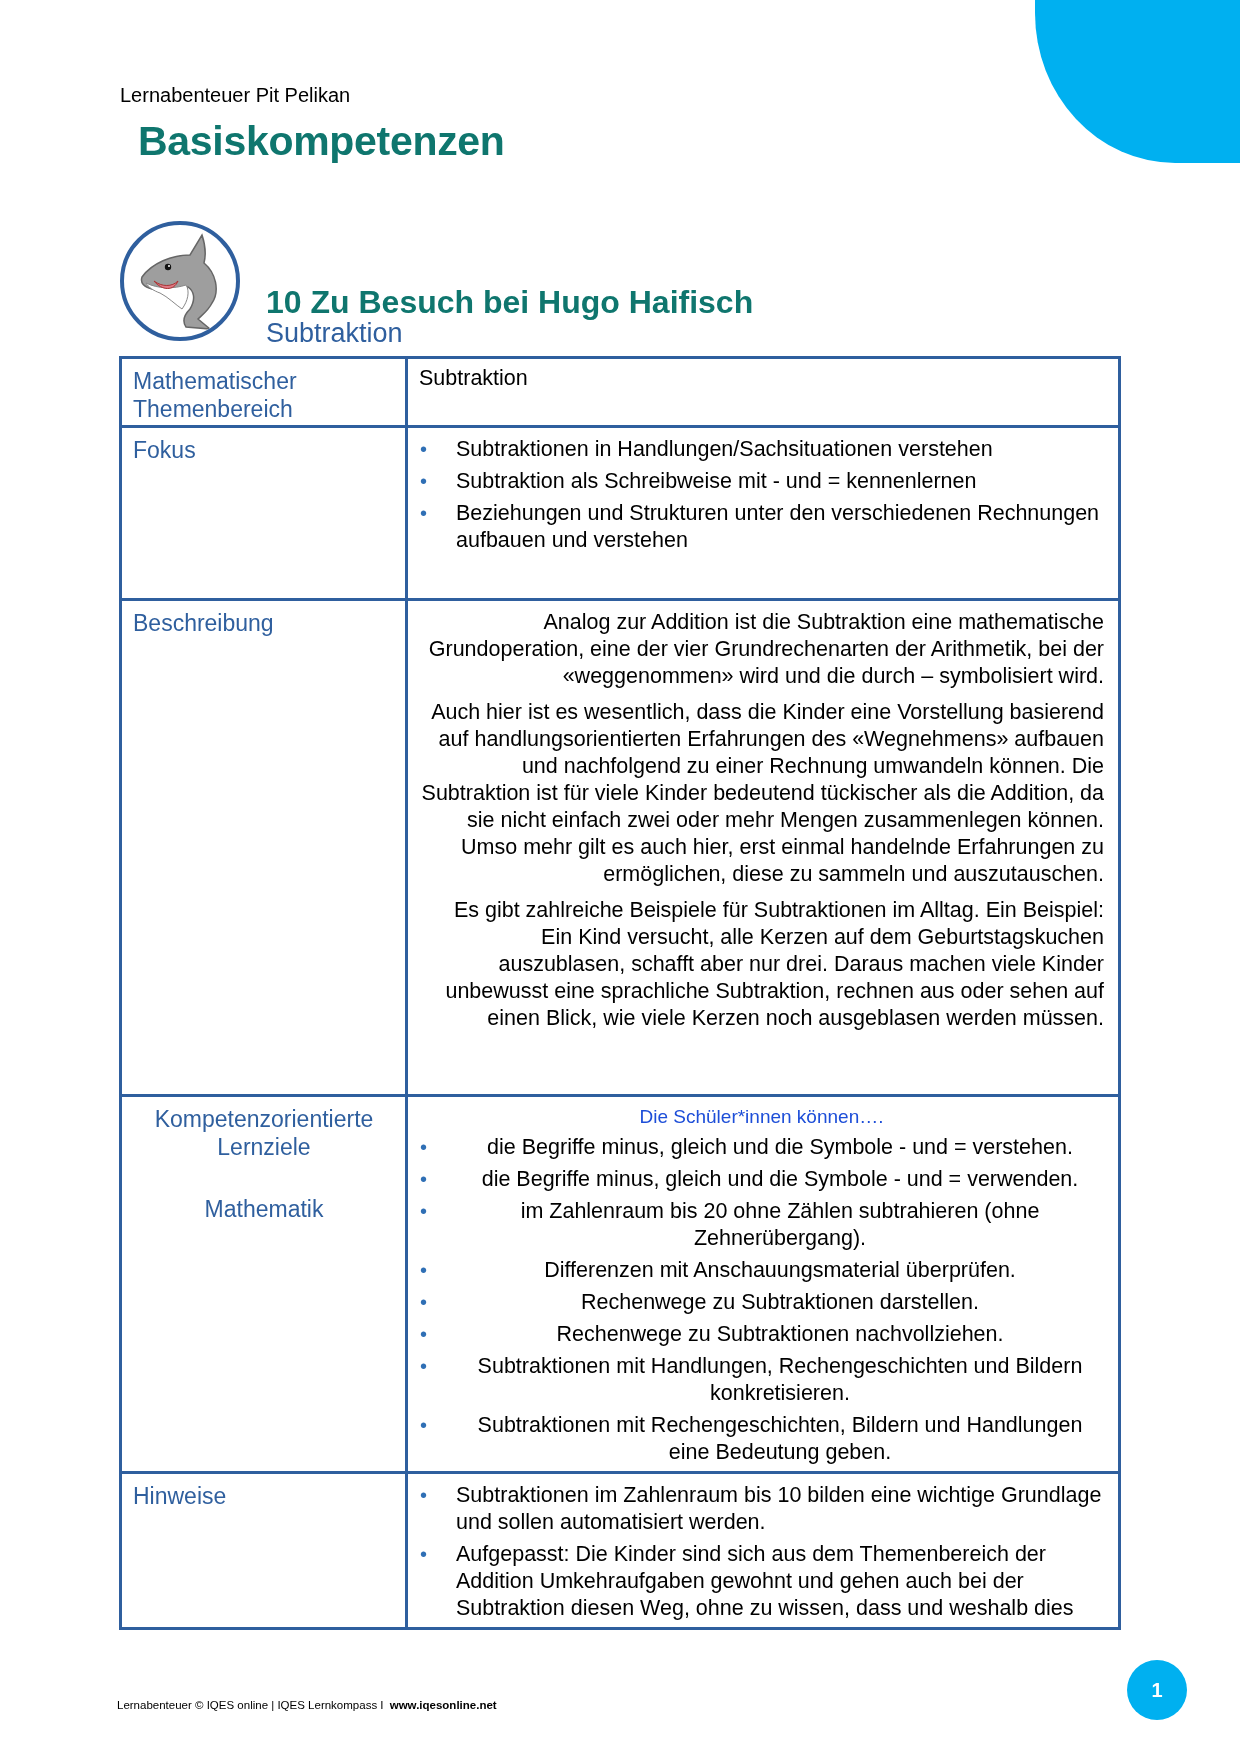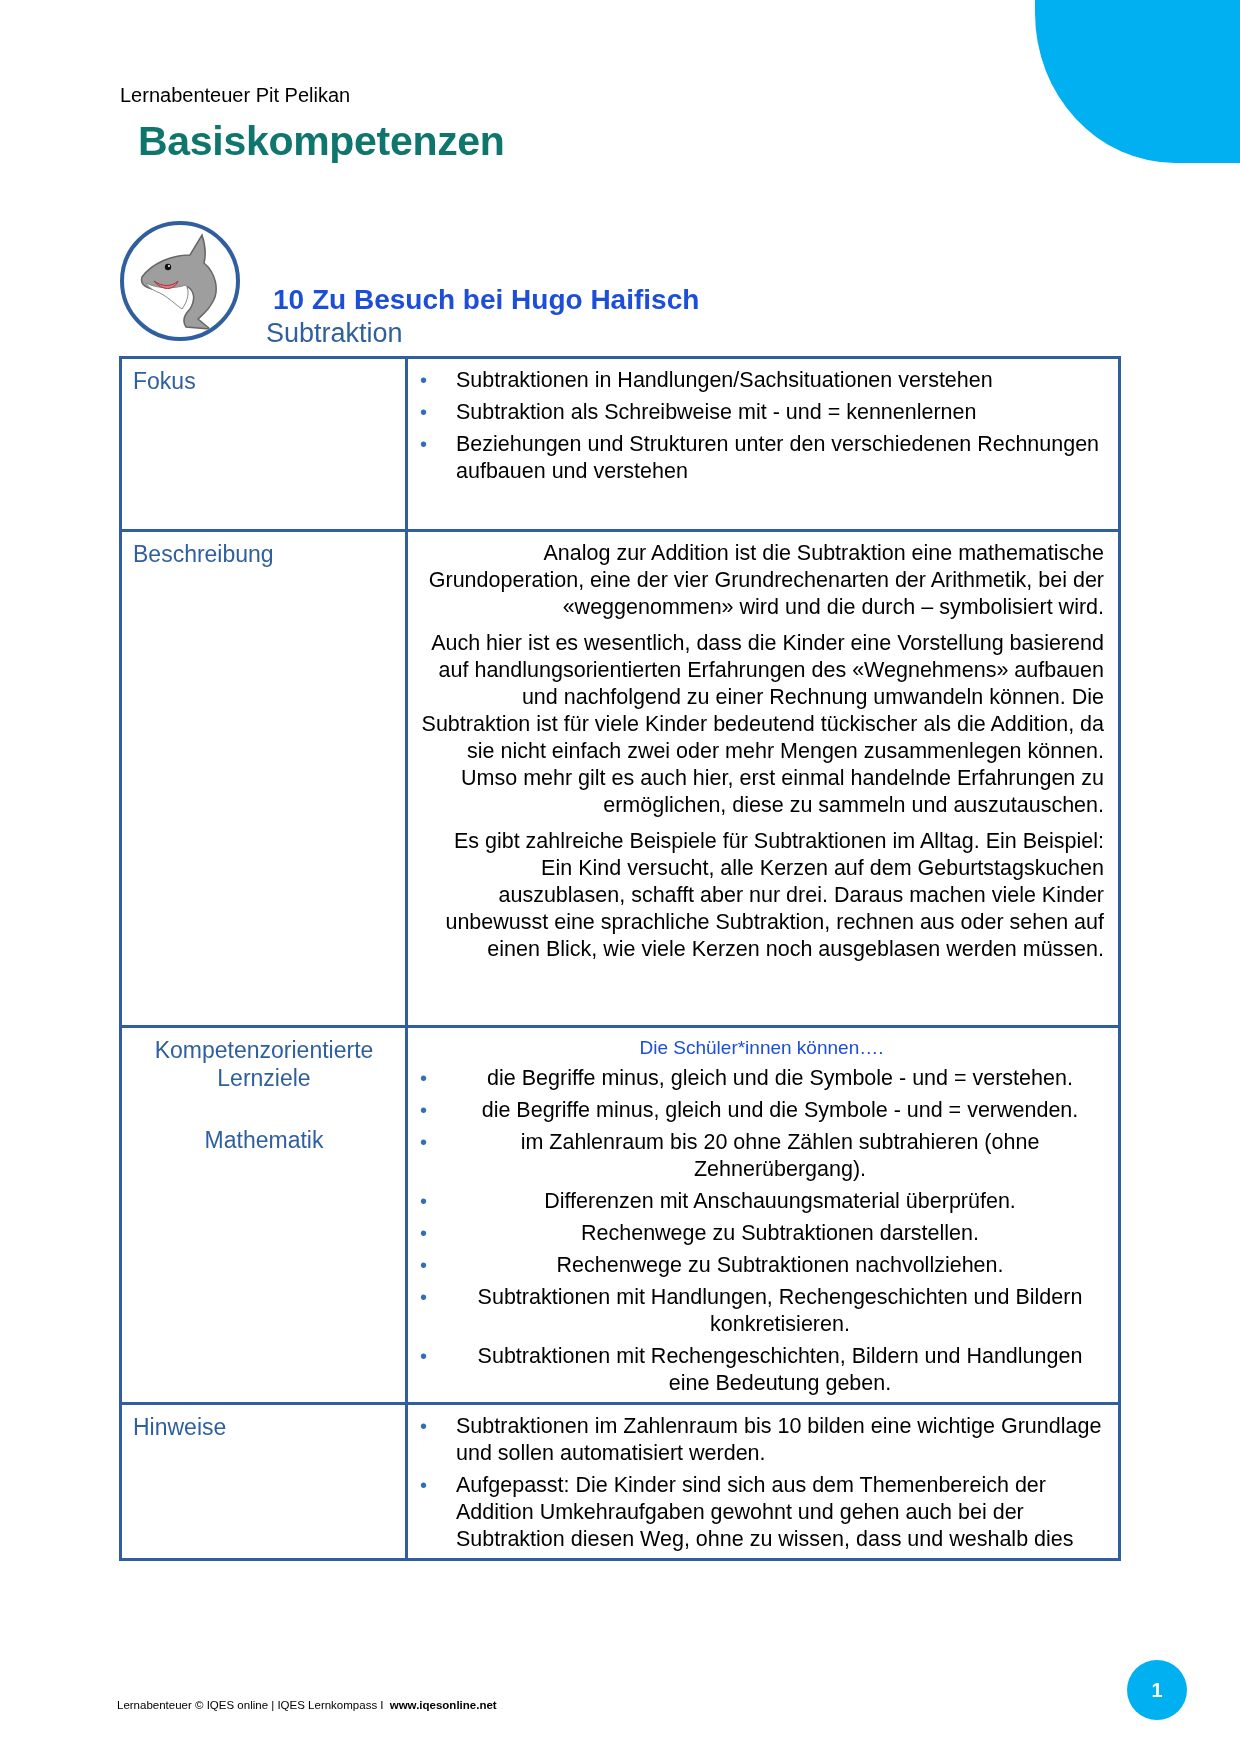--- a/index.html
+++ b/index.html
@@ -4,21 +4,21 @@
 <style>
   html, body { margin: 0; padding: 0; background: #ffffff; }
   body { width: 1240px; height: 1754px; position: relative; overflow: hidden;
          font-family: "Liberation Sans", sans-serif; color: #000; }
   .blob { position: absolute; left: 1035px; top: -10px; width: 260px; height: 173px;
           background: #00b0f0; border-bottom-left-radius: 140px 150px; }
   .series { position: absolute; left: 120px; top: 84px; font-size: 20px; color: #000; }
   .main-title { position: absolute; left: 119px; top: 118px; font-size: 41px; font-weight: bold; color: #0f766e; letter-spacing: -0.3px; margin-left: 19px; }
   .avatar { position: absolute; left: 120px; top: 221px; width: 112px; height: 112px; border: 4px solid #2f5f9e;
             border-radius: 50%; background: #fff; overflow: hidden; }
-  .unit-title { position: absolute; left: 266px; top: 284px; font-size: 28px; font-weight: bold; color: #1d4ed8; margin-left: 7px; }
+  .unit-title { position: absolute; left: 266px; top: 284px; font-size: 32px; font-weight: bold; color: #0f766e; }
   .unit-sub { position: absolute; left: 266px; top: 318px; font-size: 27px; color: #2f5f9e; }
   table.info { position: absolute; left: 119px; top: 356px; width: 1002px; border-collapse: collapse; }
   table.info td { border: 3px solid #2f5f9e; vertical-align: top; padding: 0; }
   td.lbl { width: 262px; color: #2f5f9e; font-size: 23px; line-height: 28px; padding: 8px 10px 0 11px !important; }
   td.val { font-size: 21.5px; line-height: 27px; padding: 6px 14px 0 11px !important; }
   .lbl-gap { height: 34px; }
   ul.bul { list-style: none; margin: 0; padding: 0; }
   ul.bul li { position: relative; padding-left: 37px; margin-bottom: 5px; }
   ul.bul li::before { content: "\2022"; position: absolute; left: 1px; top: 0; color: #2f6fb5; font-size: 20px; }
   p.para { margin: 0 0 9px 0; }
@@ -44,20 +44,24 @@
     <circle cx="44" cy="42" r="3.2" fill="#111"></circle>
     <circle cx="45" cy="41" r="1" fill="#fff"></circle>
   </svg>
 </div>
 
 <div class="unit-title">10 Zu Besuch bei Hugo Haifisch</div>
 <div class="unit-sub">Subtraktion</div>
 
 <table class="info">
   <tbody>
+      <tr style="height:69px;">
+    <td class="lbl">Mathematischer Themenbereich</td>
+    <td class="val">Subtraktion</td>
+  </tr>
   <tr style="height:173px;">
     <td class="lbl">Fokus</td>
     <td class="val" style="padding-top:8px !important;">
       <ul class="bul">
         <li>Subtraktionen in Handlungen/Sachsituationen verstehen</li>
         <li>Subtraktion als Schreibweise mit - und = kennenlernen</li>
         <li>Beziehungen und Strukturen unter den verschiedenen Rechnungen aufbauen und verstehen</li>
       </ul>
     </td>
   </tr>

